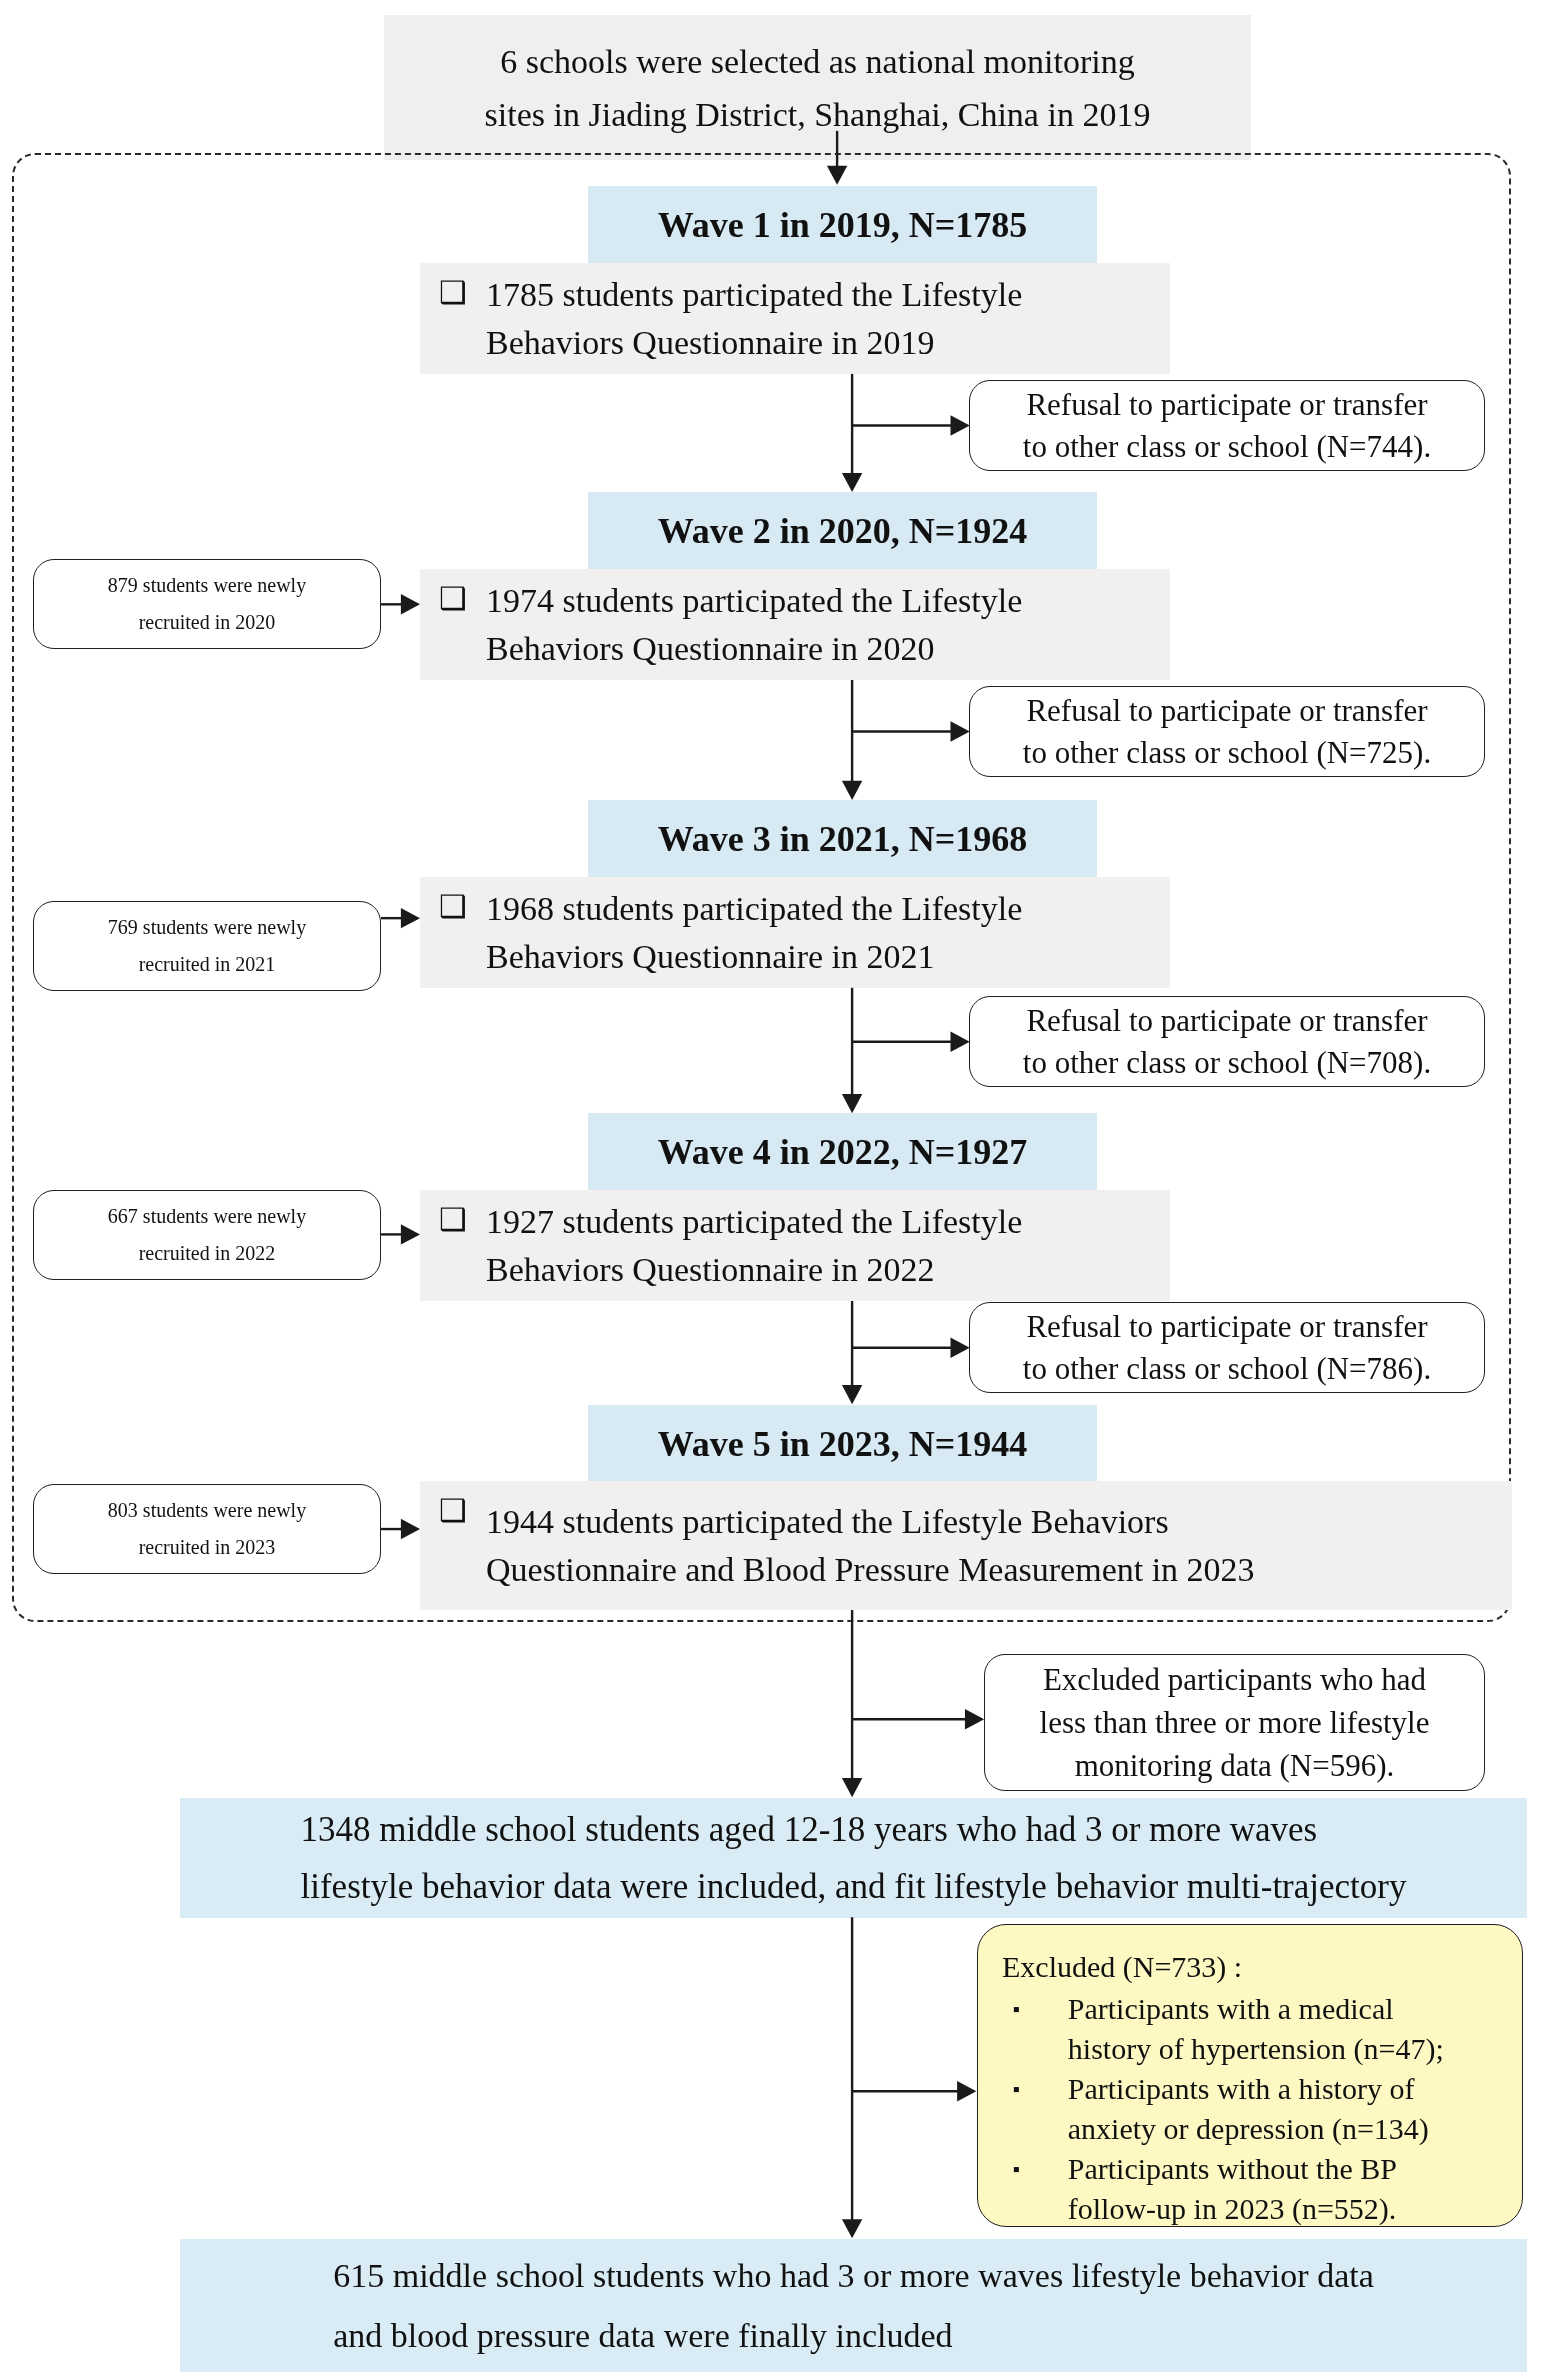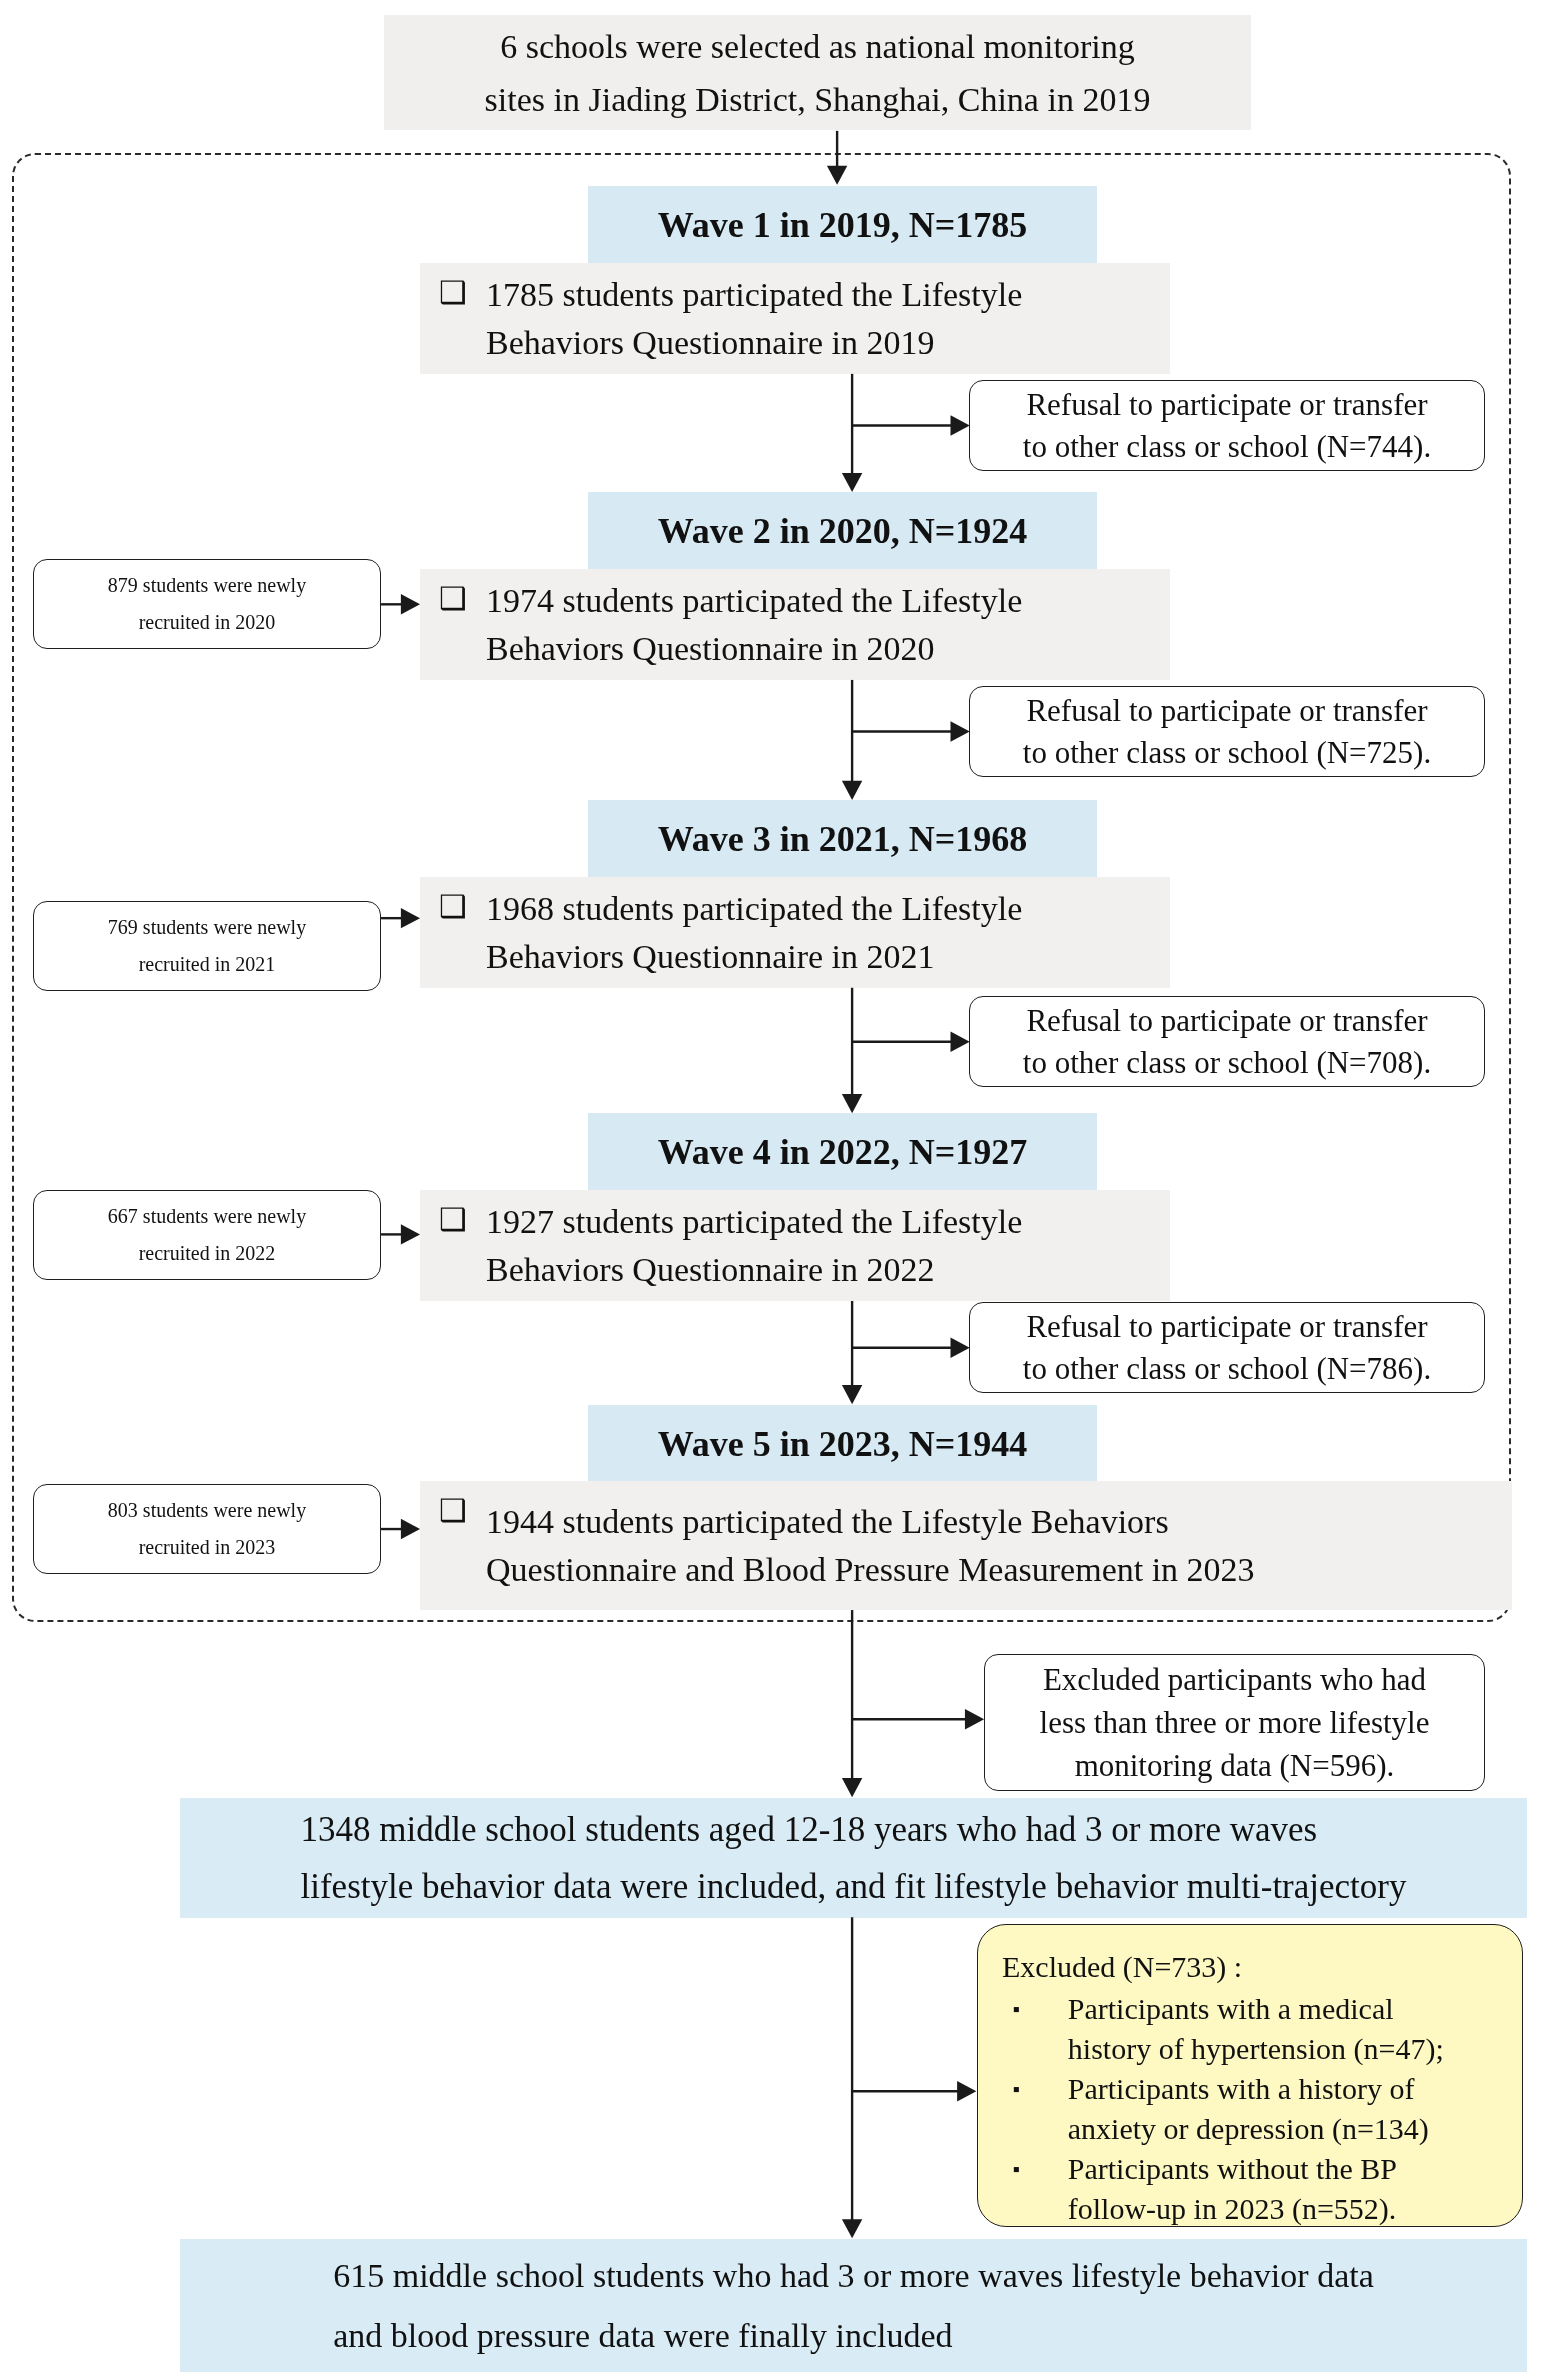--- a/index.html
+++ b/index.html
@@ -3,21 +3,21 @@
 <meta charset="utf-8">
 <style>
   html,body{margin:0;padding:0;background:#ffffff;}
   #flow-canvas{
     position:relative;width:1544px;height:2377px;background:#ffffff;
     font-family:"Liberation Serif","DejaVu Serif",serif;color:#111;
   }
   .abs{position:absolute;box-sizing:border-box;}
   
   .source-box{
-    left:384px;top:15px;width:867px;height:115px;background:#f0efee;
+    left:384px;top:15px;width:867px;height:145px;background:#f0efee;
     display:flex;align-items:center;justify-content:center;text-align:center;
     font-size:34px;line-height:53px;white-space:pre-line;
   }
   
   .dashed-frame{
     left:12px;top:153px;width:1499px;height:1469px;
     border:2.4px dashed #2a2a2a;border-radius:23px;background:transparent;
   }
   
   .wave-header{
@@ -27,21 +27,21 @@
   }
   
   .wave-content{
     left:420px;background:#f1f0ef;display:flex;align-items:center;
     padding:6px 12px 6px 19px;font-size:34px;line-height:48px;
   }
   .wave-content .cbx{flex:0 0 47px;font-size:31px;align-self:flex-start;line-height:48px;}
   .wave-content .ctext{white-space:pre-line;}
   
   .round-box{
-    background:#ffffff;border:1.8px solid #1f1f1f;border-radius:14px;
+    background:#ffffff;border:1.8px solid #1f1f1f;border-radius:21px;
     display:flex;align-items:center;justify-content:center;text-align:center;
     white-space:pre-line;
   }
   .refusal{left:969px;width:516px;height:91px;font-size:31px;line-height:42px;}
   .recruit{left:33px;width:348px;height:90px;font-size:20px;line-height:37px;}
   .excl596{left:984px;top:1654px;width:501px;height:137px;font-size:31px;line-height:43px;}
   
   .blue-wide{
     left:180px;width:1347px;background:#d9ecf6;
     display:flex;align-items:center;justify-content:center;

